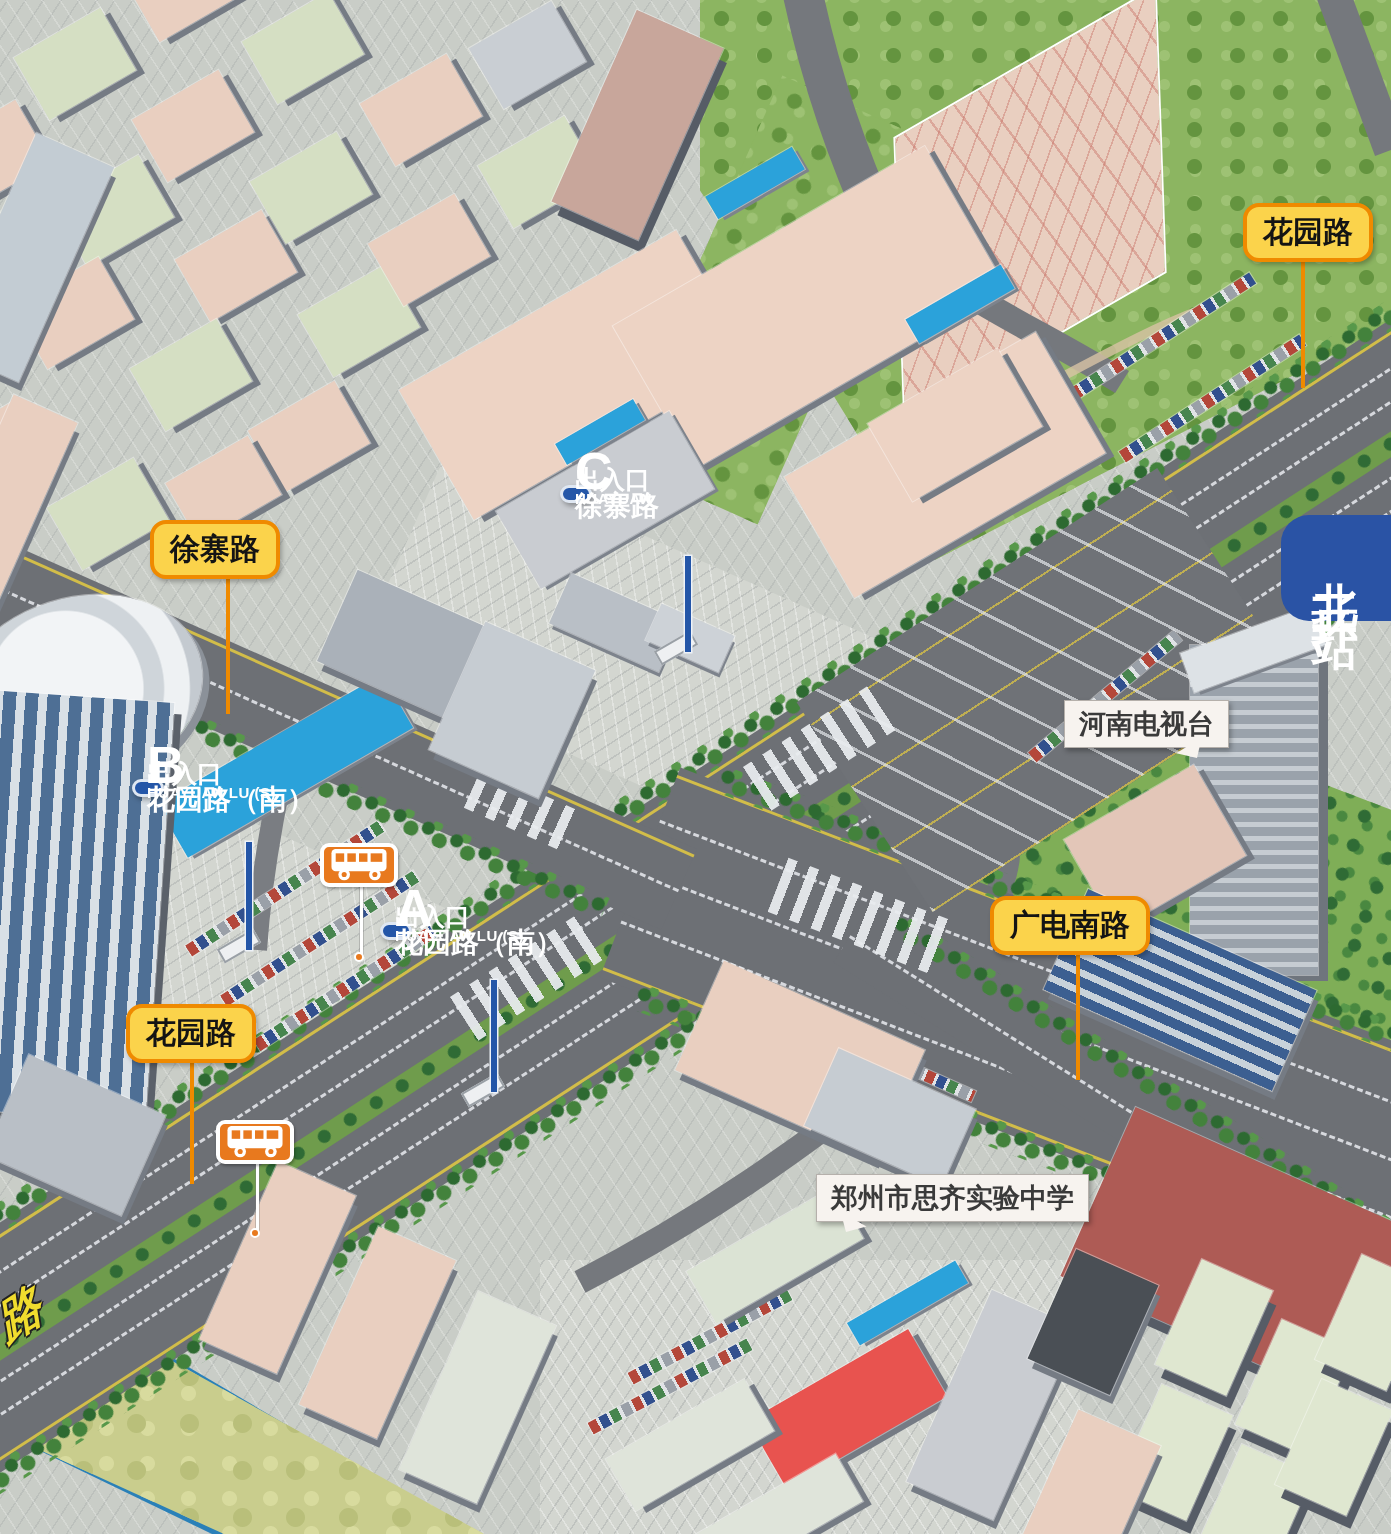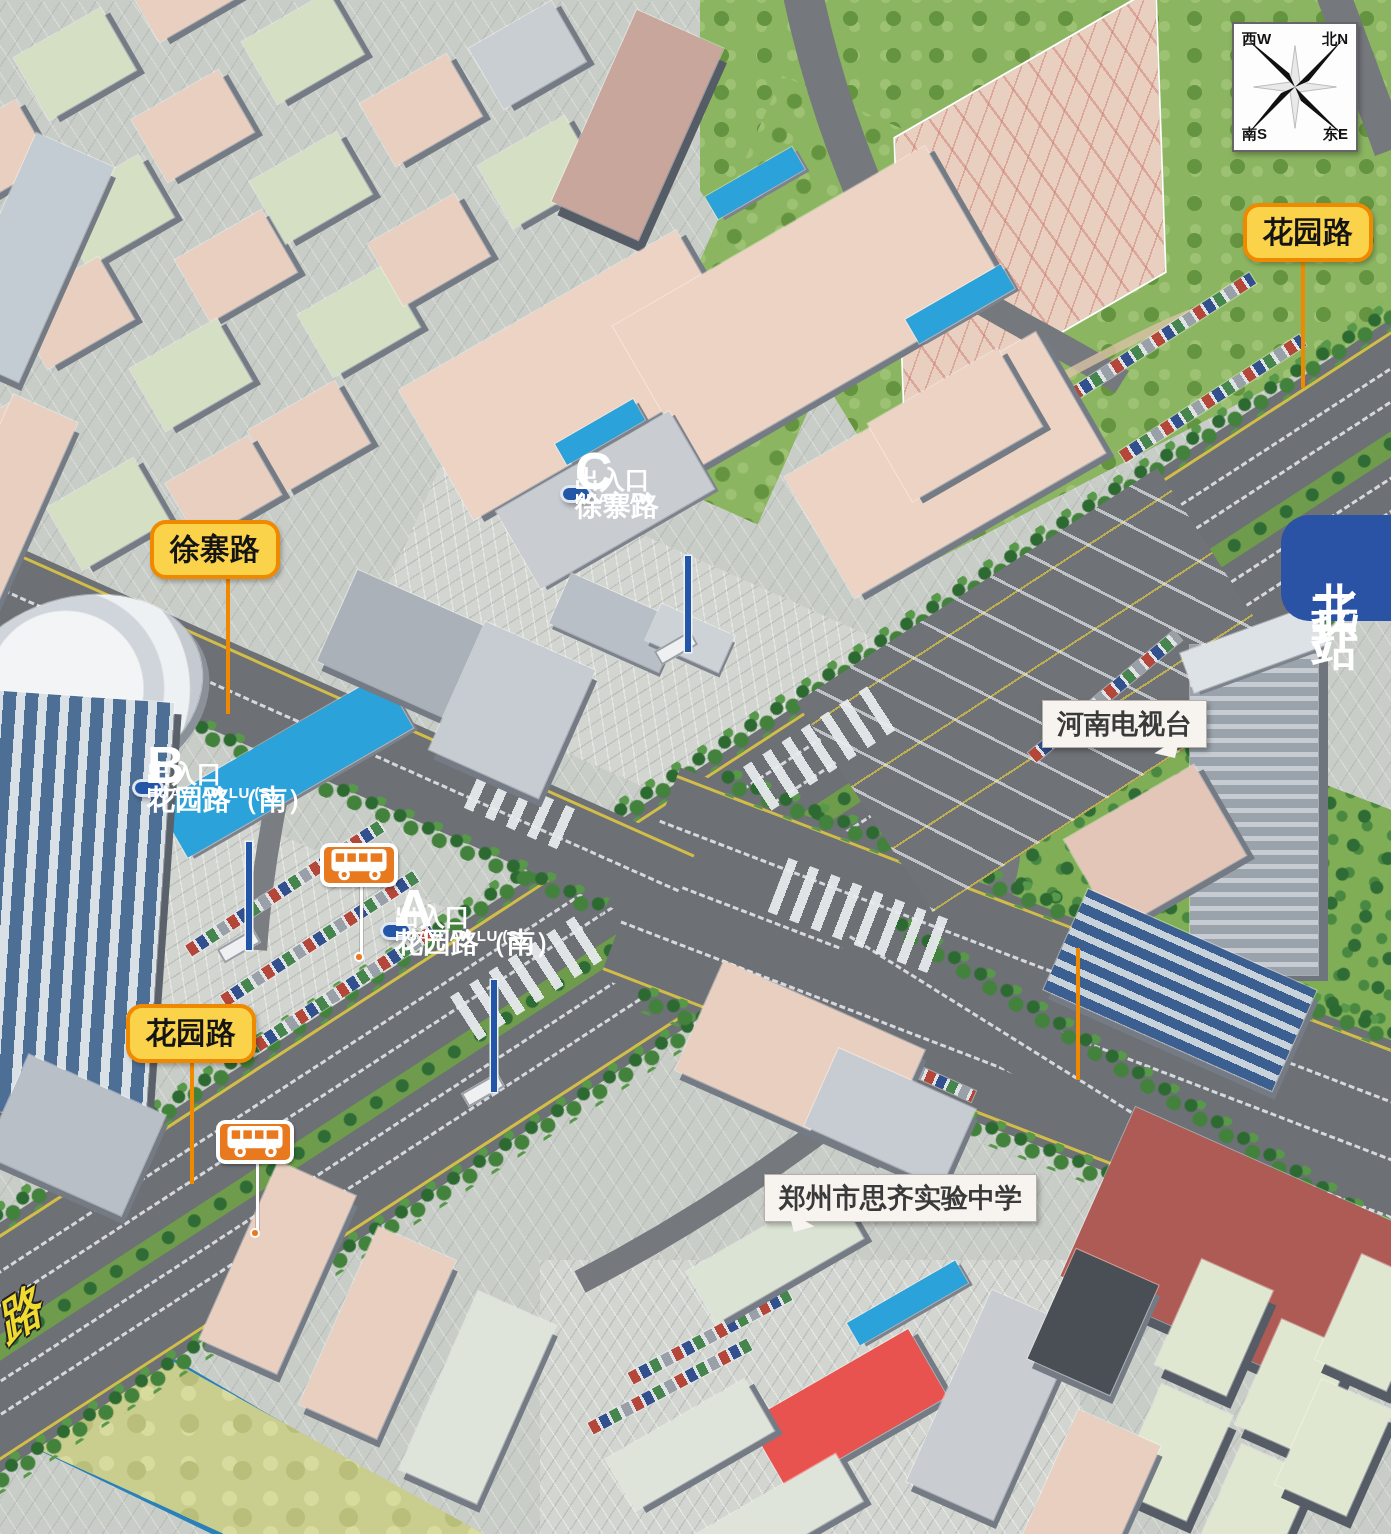--- a/index.html
+++ b/index.html
@@ -261,20 +261,21 @@
   <i class="pb" style="left:491px;top:980px;height:112px;"></i>
   <i class="pw" style="left:360px;top:886px;height:70px;"></i>
   <i class="dot" style="left:354px;top:952px;"></i>
   <i class="pw" style="left:256px;top:1162px;height:70px;"></i>
   <i class="dot" style="left:250px;top:1228px;"></i>
 
   <div class="rlabel" style="left:1243px;top:203px;"><span style="position:static;">花园路</span></div>
 
   <div class="rlabel" style="left:150px;top:520px;"><span style="position:static;">徐寨路</span></div>
 
+  <div class="rlabel" style="left:990px;top:896px;"><span style="position:static;">广电南路</span></div>
 
   <div class="rlabel" style="left:126px;top:1004px;"><span style="position:static;">花园路</span></div>
 
   <div class="exlabel" style="left:560px;top:485px;">
     <span class="lt">C</span>
     <span class="sx">出入口</span>
     <span class="rc">
       <span class="rd">徐寨路</span>
       <span class="py">HUAYUAN</span>
     </span>
@@ -291,26 +292,26 @@
 
   <div class="exlabel" style="left:380px;top:922px;">
     <span class="lt">A</span>
     <span class="sx">出入口</span>
     <span class="rc">
       <span class="rd">花园路（南）</span>
       <span class="py">HUAYUAN LU (S)</span>
     </span>
   </div>
 
-  <div class="wlabel" style="left:1042px;top:700px;">
+  <div class="wlabel" style="left:1064px;top:700px;">
     <span style="position:static;">河南电视台</span>
     <i class="tail" style="left:72%;bottom:-26px;transform:rotate(-32deg);"></i>
   </div>
 
-  <div class="wlabel" style="left:764px;top:1174px;text-align:right;">
+  <div class="wlabel" style="left:816px;top:1174px;text-align:right;">
     <span style="position:static;">郑州市思齐实验中学</span>
     <i class="tail" style="left:5%;bottom:-26px;transform:rotate(30deg);"></i>
   </div>
 
   <div class="bus" style="left:320px;top:843px;">
     <svg viewBox="0 0 60 34" style="left:0;top:0;width:70px;height:36px;">
       <rect x="4" y="2" width="52" height="21" rx="4" fill="#fff"></rect>
       <rect x="8" y="6" width="8" height="8" fill="#e8791e"></rect>
       <rect x="19" y="6" width="8" height="8" fill="#e8791e"></rect>
       <rect x="30" y="6" width="8" height="8" fill="#e8791e"></rect>
@@ -332,33 +333,16 @@
         <circle cx="16" cy="26" r="2.4" fill="#e8791e"></circle>
       <circle cx="45" cy="26" r="5.5" fill="#fff"></circle>
         <circle cx="45" cy="26" r="2.4" fill="#e8791e"></circle>
     </svg>
   </div>
 
   <div class="banner" style="top:515px;">
     <span style="position:static;">北三环站</span>
   </div>
 
-  <div class="compass" style="left:1232px;top:22px;">
-    <svg viewBox="0 0 124 124" style="left:0;top:0;width:122px;height:126px;">
-      <g fill="#e9e9e9" stroke="#bbb" stroke-width="1">
-        <polygon points="62,20 67,57 104,62 67,67 62,104 57,67 20,62 57,57"></polygon>
-      </g>
-      <g fill="#111">
-        <path d="M62 62 L112 12 L76 56 Z"></path>
-        <path d="M62 62 L112 112 L68 76 Z"></path>
-        <path d="M62 62 L12 112 L48 68 Z"></path>
-        <path d="M62 62 L12 12 L56 48 Z"></path>
-      </g>
-    </svg>
-    <span class="cdir" style="left:8px;top:6px;">西W</span>
-    <span class="cdir" style="right:8px;top:6px;">北N</span>
-    <span class="cdir" style="left:8px;bottom:6px;">南S</span>
-    <span class="cdir" style="right:8px;bottom:6px;">东E</span>
-  </div>
 
   <span class="surf" style="left:0;top:1282px;">路</span>
 
 </div>
 
 </body></html>

